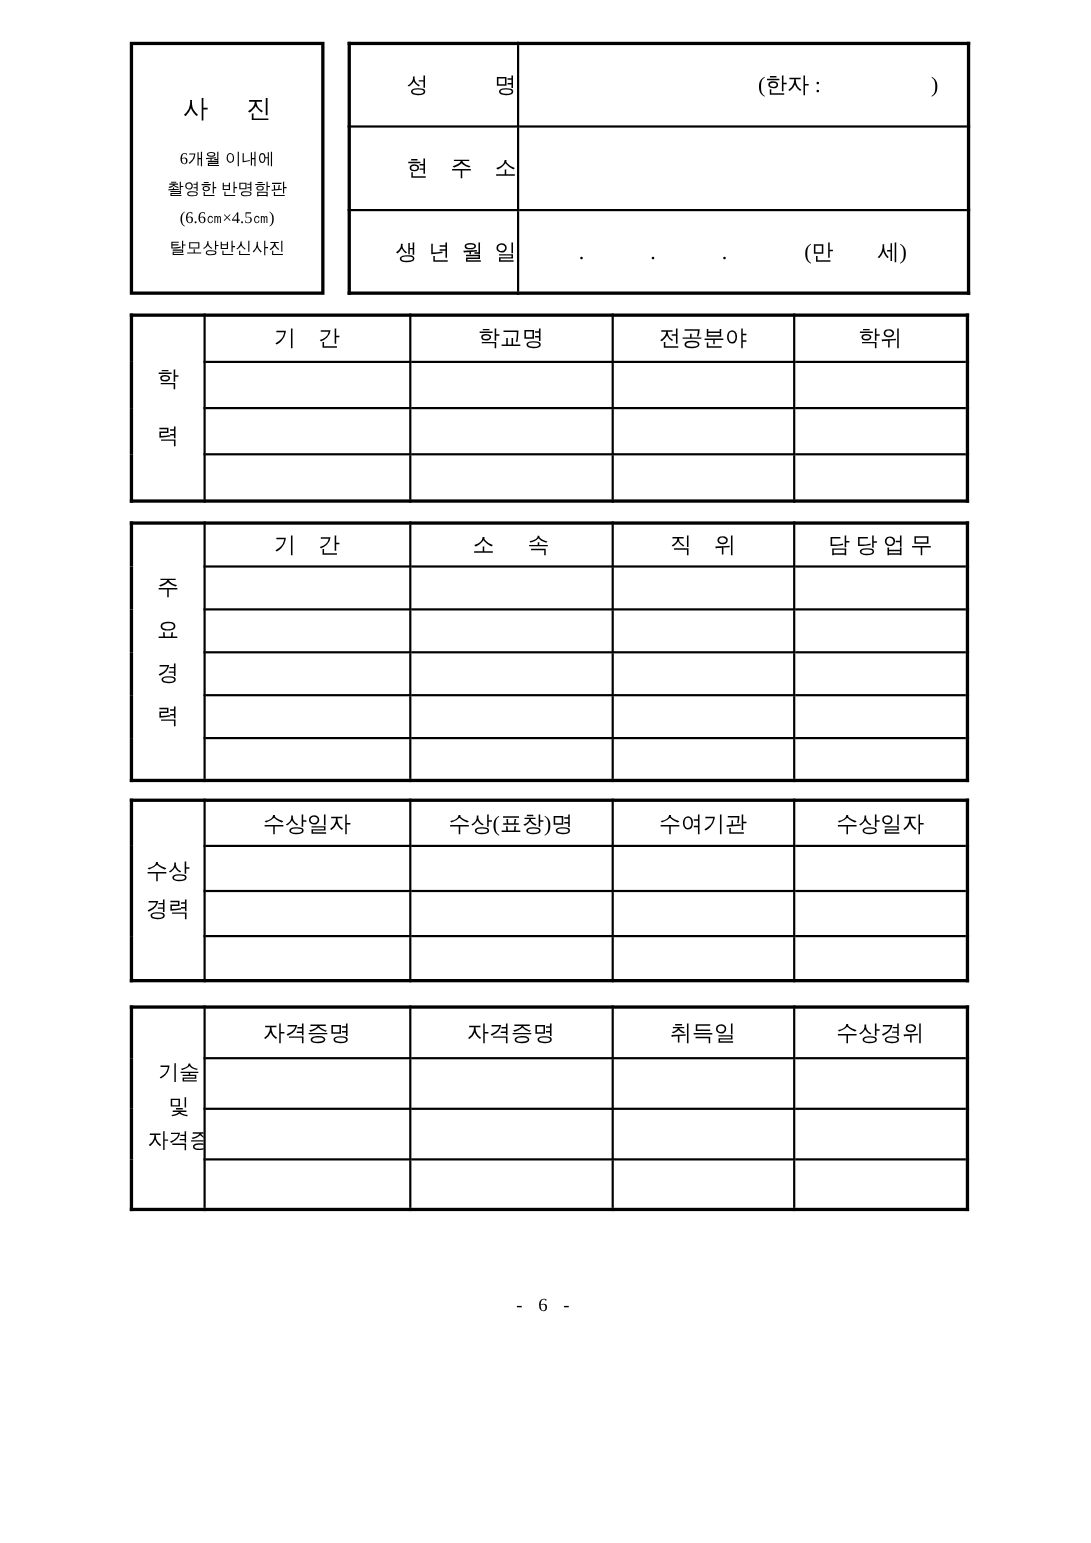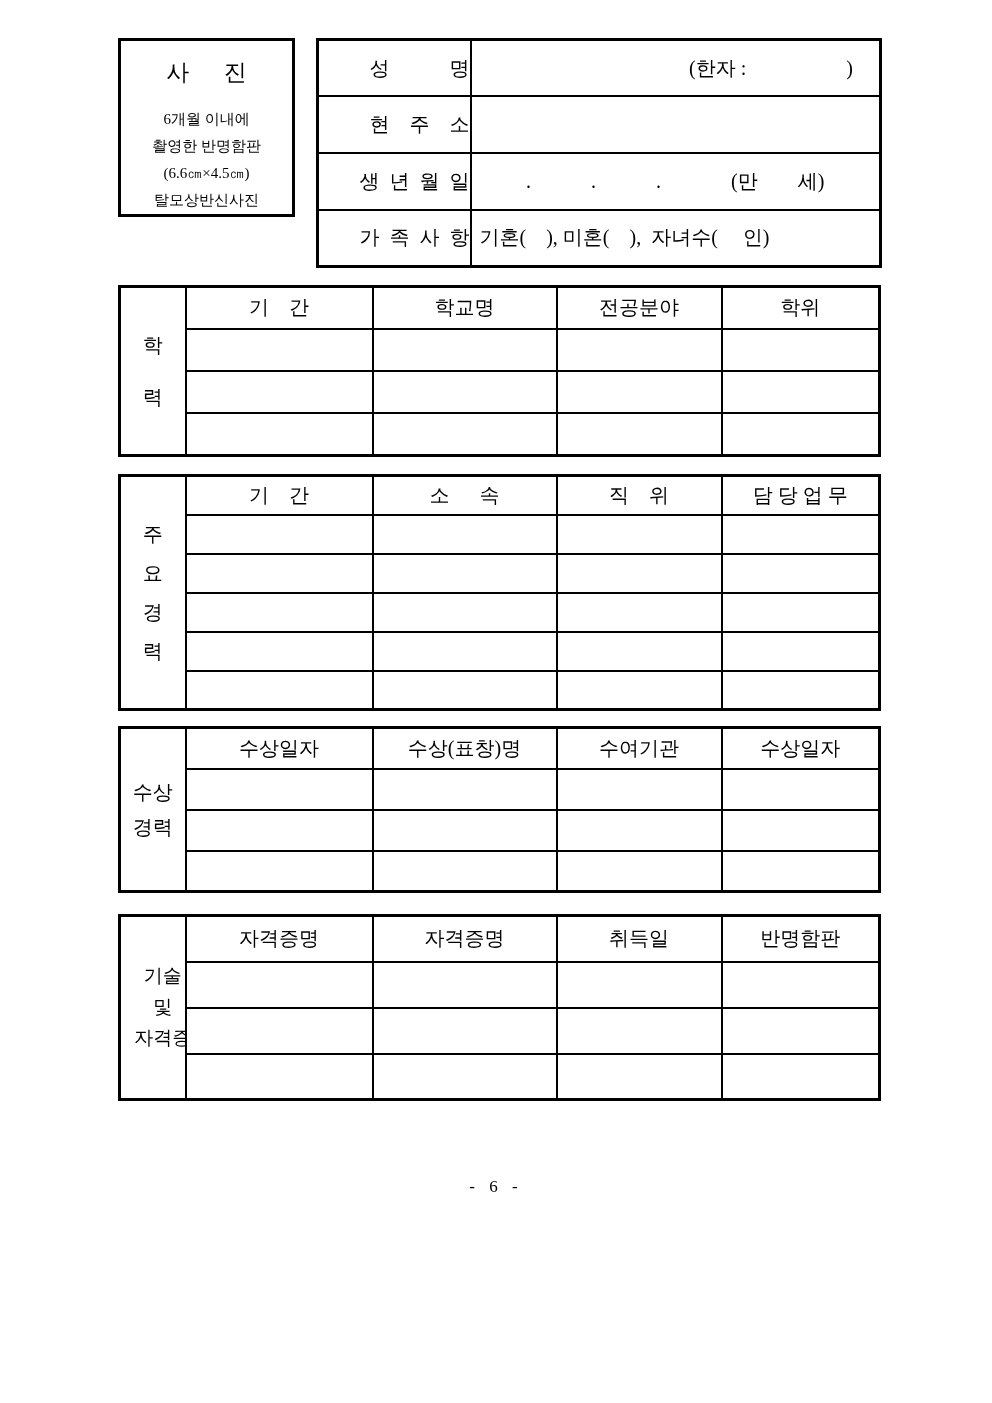--- a/index.html
+++ b/index.html
@@ -15,21 +15,21 @@
     margin:0; padding-top:98px;
     text-align:center;
     font-size:45px; font-weight:bold; line-height:1.2;
     white-space:pre; letter-spacing:2px;
   }
 
   
   .top-section { display:flex; margin:38px 0 0 118px; gap:21px; height:230px; }
 
   .photo-box {
-    box-sizing:border-box; width:177px; height:179px;
+    box-sizing:border-box; width:177px; height:230px;
     border:3px solid #000;
     display:flex; flex-direction:column; align-items:center; justify-content:center;
     padding-top:10px;
   }
   .photo-title { font-size:23px; white-space:pre; margin-bottom:12px; }
   .photo-line  { font-size:15px; line-height:1.0; margin-top:12px; white-space:pre;text-align:center; }
 
   table { border-collapse:collapse; table-layout:fixed; }
   .personal-table { width:563px; border:3px solid #000; }
   .personal-table td {
@@ -95,24 +95,20 @@
           <td class="v-right">(한자 :                    )</td>
         </tr>
         <tr>
           <td class="plabel">현    주    소</td>
           <td class="v-left"></td>
         </tr>
         <tr>
           <td class="plabel">생  년  월  일</td>
           <td class="v-center">.            .            .              (만        세)</td>
         </tr>
-        <tr>
-          <td class="plabel">가  족  사  항</td>
-          <td class="v-left">기혼(    ), 미혼(    ),  자녀수(     인)</td>
-        </tr>
       </tbody>
     </table>
   </div>
 
   <table class="form-table edu-table">
     <colgroup>
         <col style="width:66px">
         <col style="width:187px">
         <col style="width:184px">
         <col style="width:165px">
@@ -263,21 +259,21 @@
         <td class="side-cell" rowspan="4">
           <div class="side-inner gap-xs">
             <span>기술</span>
             <span>및</span>
             <span>자격증</span>
           </div>
         </td>
         <th>자격증명</th>
         <th>자격증명</th>
         <th>취득일</th>
-        <th>반명함판</th>
+        <th>수상경위</th>
       </tr>
       <tr>
           <td></td>
           <td></td>
           <td></td>
           <td></td>
         </tr>
       <tr>
           <td></td>
           <td></td>

